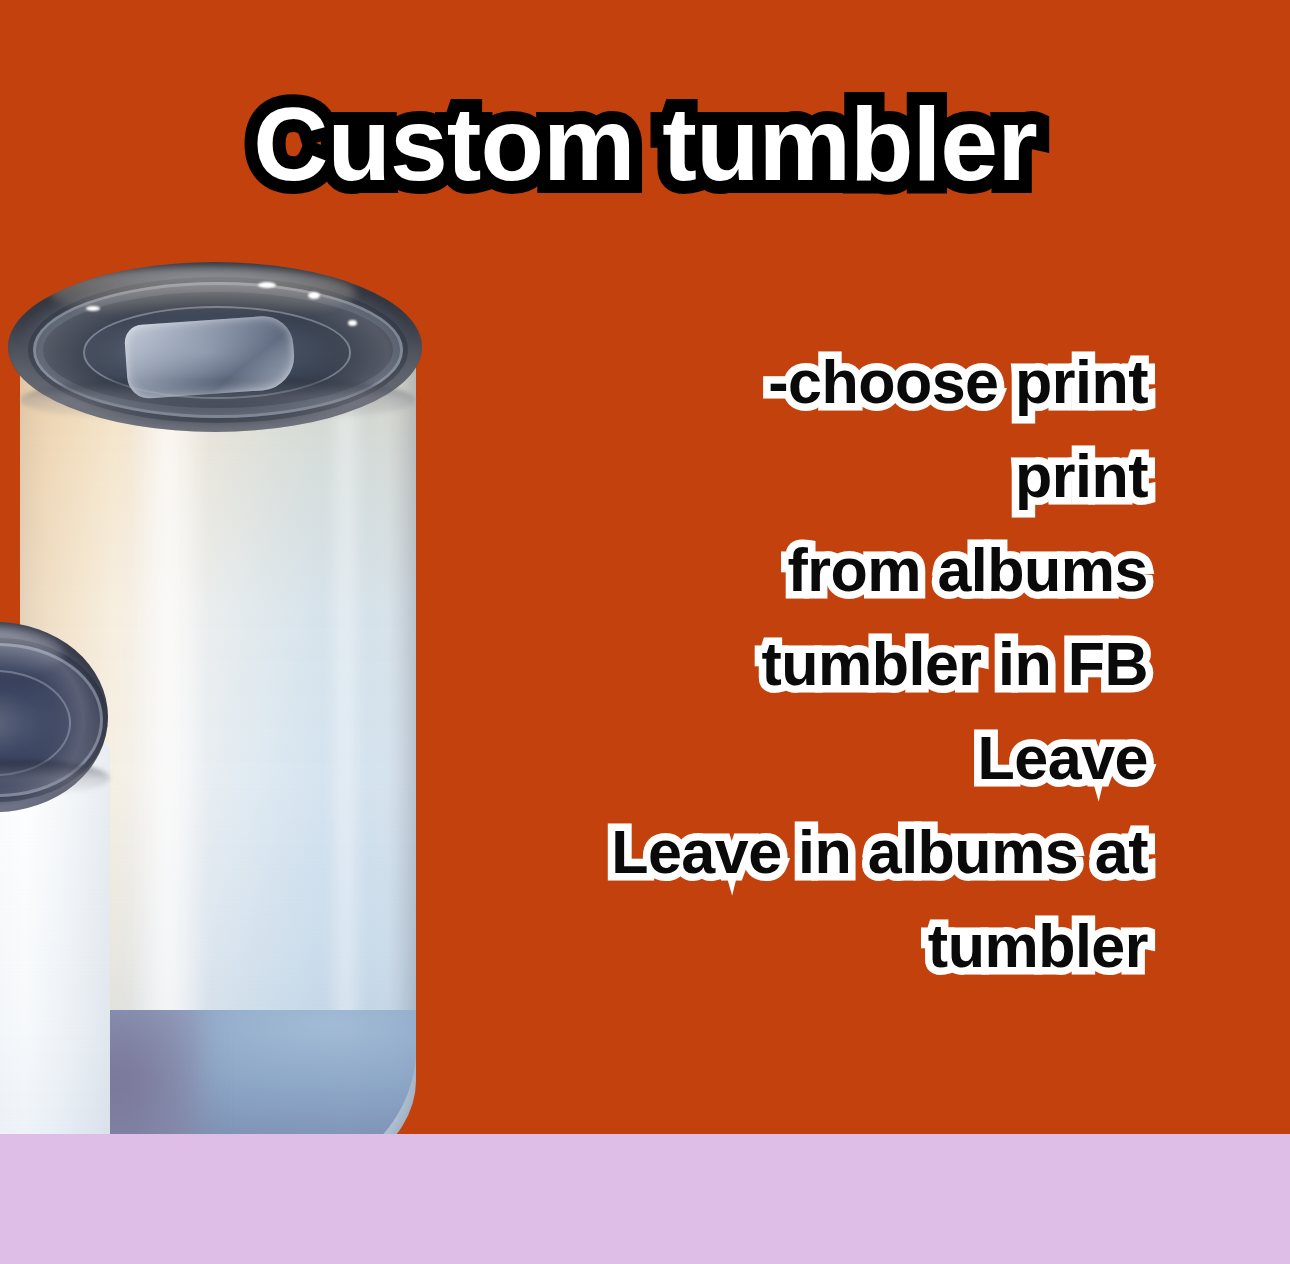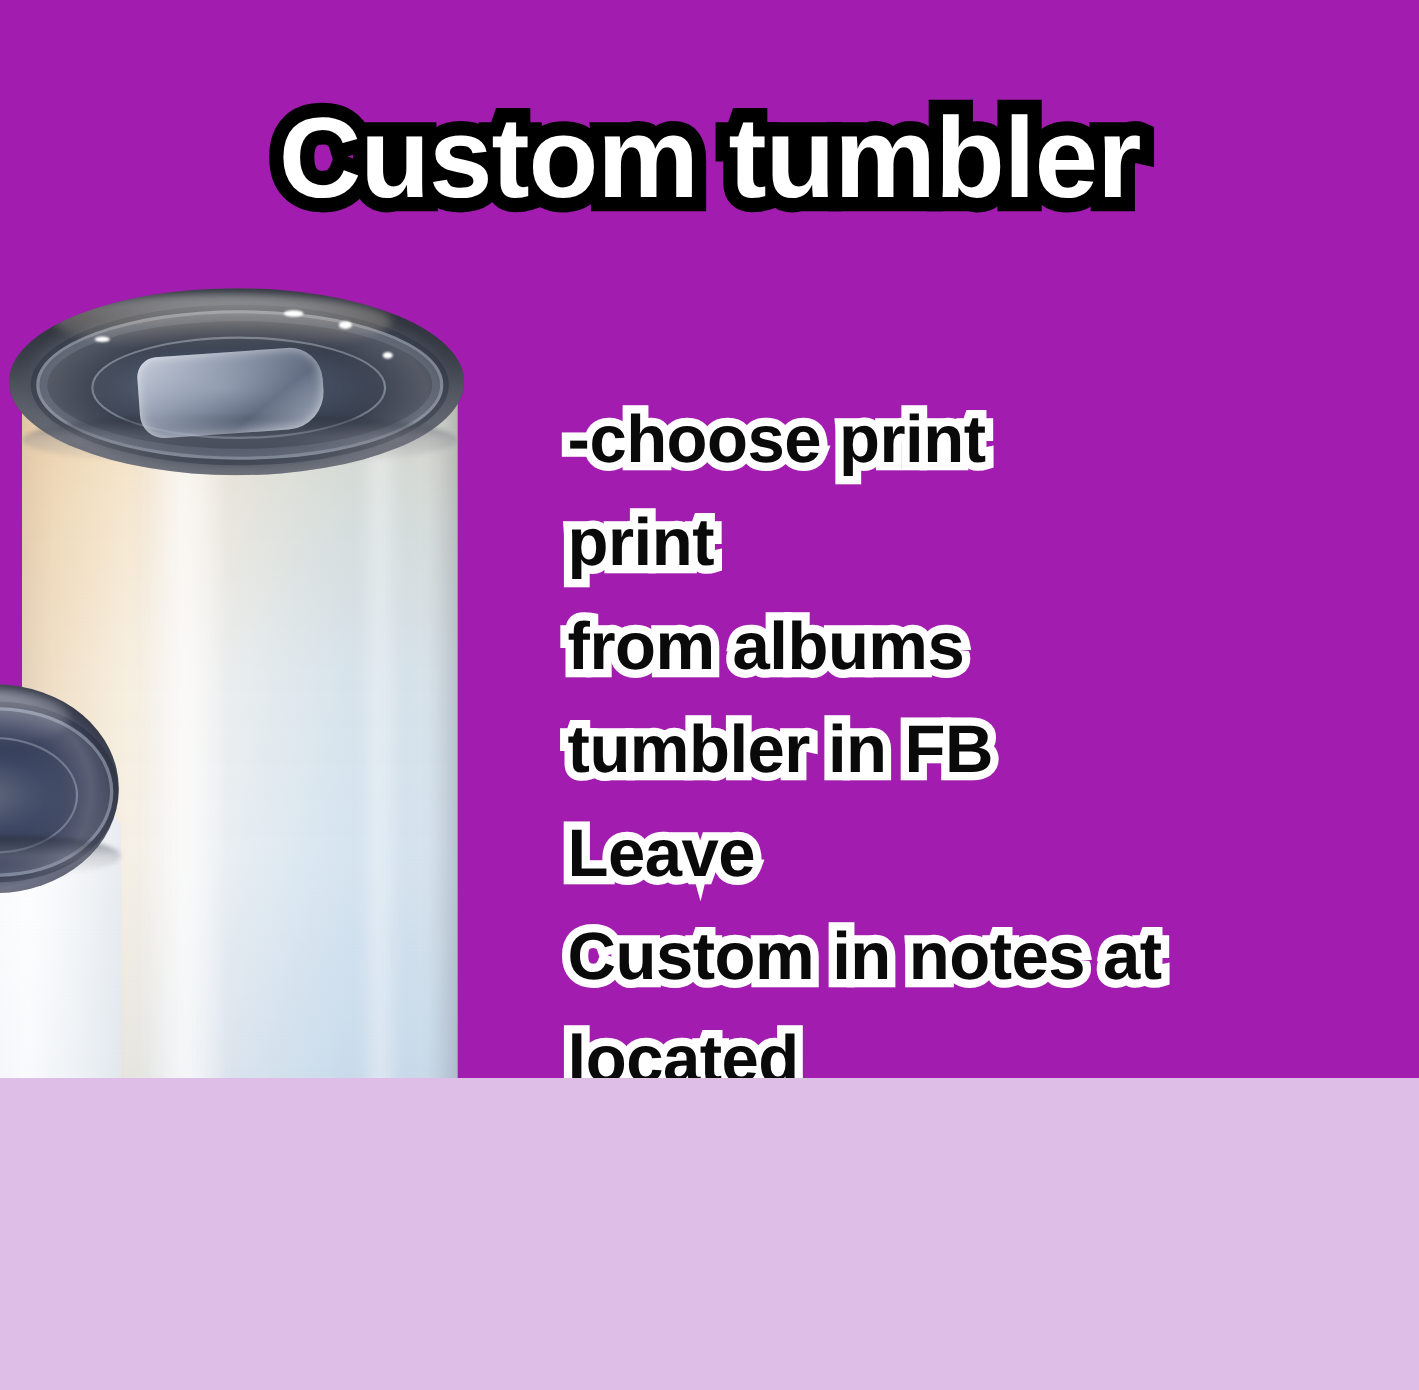--- a/index.html
+++ b/index.html
@@ -13,22 +13,22 @@
   body {
     font-family: "Liberation Sans", sans-serif;
     background: #debee6;
     position: relative;
   }
 
   #canvas {
     position: absolute;
     inset: 0;
     width: 1290px;
-    height: 980px;
-    background: #a21caf;
+    height: 1134px;
+    background: #c2410c;
     overflow: hidden;
   }
 
   
 
   .tumbler { position:absolute; }
 
   
   #tumbler-tall {
     left: 8px;
@@ -357,23 +357,23 @@
     color: #ffffff;
     -webkit-text-stroke: 26px #000000;
     paint-order: stroke fill;
     white-space: nowrap;
     z-index: 20;
   }
 
   #body-text {
     position: absolute;
     left: 516px;
-    top: 352px;
+    top: 335px;
     width: 632px;
-    text-align: left;
+    text-align: right;
     z-index: 20;
   }
 
   #body-text .line {
     font-size: 61px;
     line-height: 94px;
     font-weight: 700;
     letter-spacing: -0.5px;
     color: #0a0a0a;
     -webkit-text-stroke: 15px #ffffff;
@@ -414,17 +414,17 @@
   </div>
 
   <div id="headline">Custom tumbler</div>
 
   <div id="body-text">
     <div class="line">-choose print</div>
     <div class="line">print</div>
     <div class="line">from albums</div>
     <div class="line">tumbler in FB</div>
     <div class="line">Leave</div>
-    <div class="line">Custom in notes at</div>
-    <div class="line">located</div>
+    <div class="line">Leave in albums at</div>
+    <div class="line">tumbler</div>
   </div>
 
 </div>
 
 </body></html>

